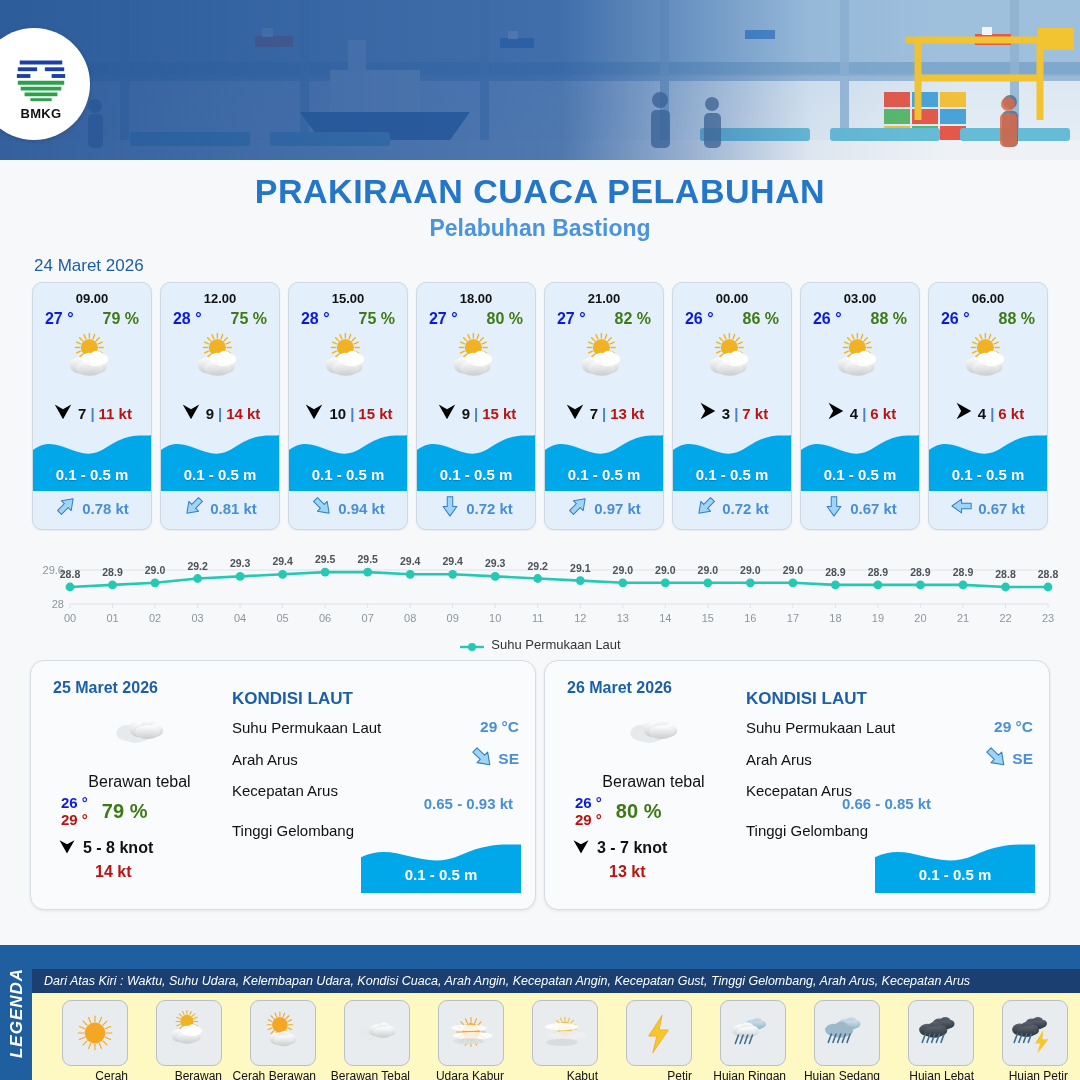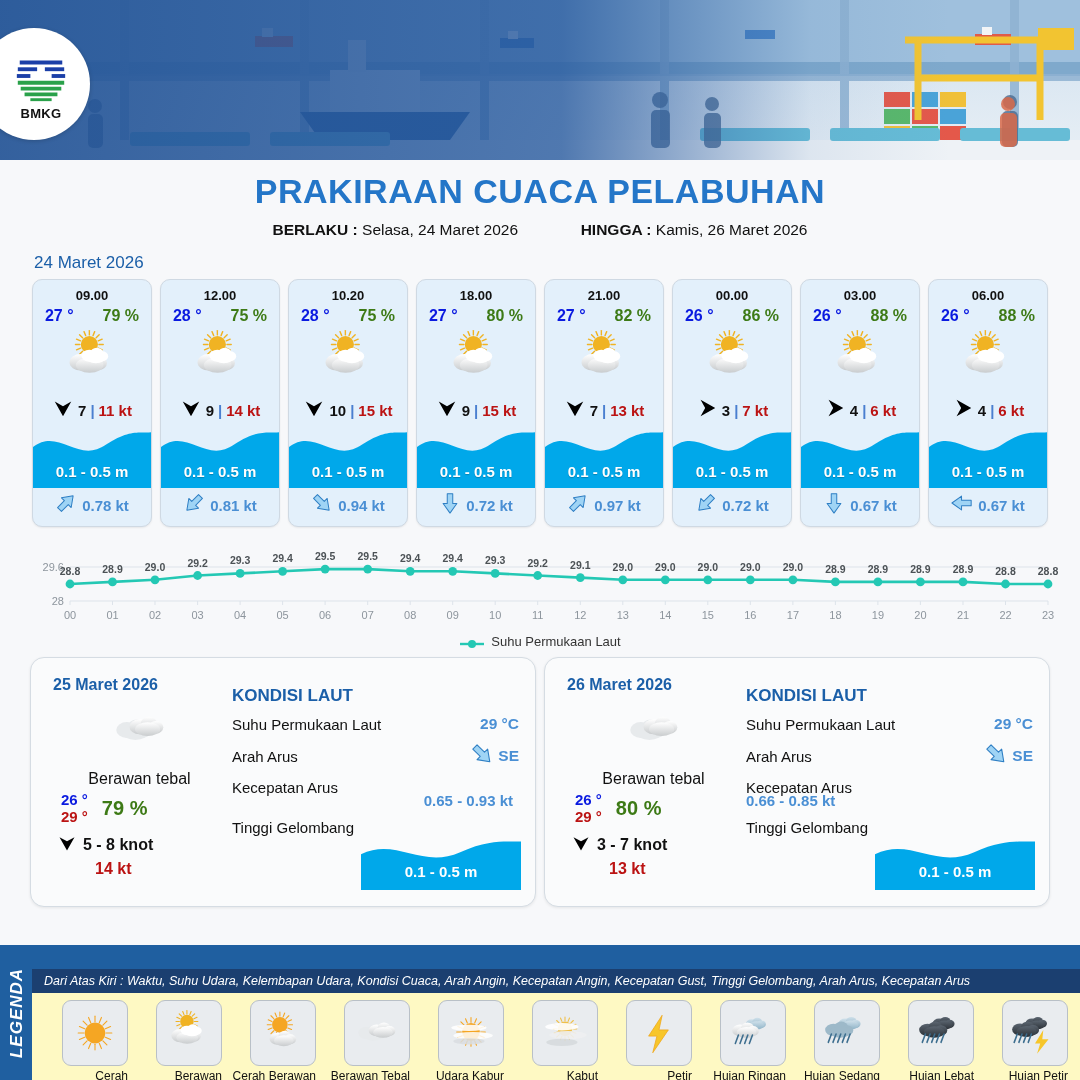--- a/index.html
+++ b/index.html
@@ -246,27 +246,21 @@
         </g>
       </svg>
     </div>
     <div class="logo-txt">BMKG</div>
   </div>
 
 </div>
 
 <div class="title-zone">
   <div class="t-main">PRAKIRAAN CUACA PELABUHAN</div>
-  <div class="t-range">
-    <span class="lbl">BERLAKU :</span>
-    <span>Selasa, 24 Maret 2026</span>
-    <span class="gap"></span>
-    <span class="lbl">HINGGA :</span>
-    <span>Kamis, 26 Maret 2026</span>
-  </div>
+  <div class="t-sub">Pelabuhan Bastiong</div>
 </div>
 
 <div class="date-label">24 Maret 2026</div>
 
 <div class="cards" id="cards-row">
     <div class="card">
     <div class="c-time">09.00</div>
     <div class="c-th">
       <span class="c-temp">27 °</span>
       <span class="c-hum">79 %</span>
@@ -417,21 +411,21 @@
     <div class="wave-txt">0.1 - 0.5 m</div>
     <div class="c-cur">
       <span><svg width="22" height="22" viewBox="0 0 24 24" style="transform:rotate(45deg)">
     <path d="M12 22 L12 10 M12 22 L6 14 M12 22 L18 14" fill="none" stroke="none"></path>
     <path d="M12 23 L4.5 12.5 L9 12.5 L9 2 L15 2 L15 12.5 L19.5 12.5 Z" fill="#9fd4f5" stroke="#2f7fc4" stroke-width="1.1" stroke-linejoin="round"></path>
           </svg></span>
       <span class="cv">0.81 kt</span>
     </div>
     </div>
     <div class="card">
-    <div class="c-time">10.20</div>
+    <div class="c-time">15.00</div>
     <div class="c-th">
       <span class="c-temp">28 °</span>
       <span class="c-hum">75 %</span>
     </div>
     <div class="c-icon">
         <svg width="66" height="66" viewBox="0 0 100 100">
           <defs>
      <linearGradient id="cgberawan" x1="0" y1="0" x2="0" y2="1">
        <stop offset="0%" stop-color="#ffffff"></stop>
               <stop offset="100%" stop-color="#c9ccce"></stop>
@@ -1164,21 +1158,21 @@
           <span><svg width="24" height="24" viewBox="0 0 24 24" style="transform:rotate(315deg)">
     <path d="M12 22 L12 10 M12 22 L6 14 M12 22 L18 14" fill="none" stroke="none"></path>
     <path d="M12 23 L4.5 12.5 L9 12.5 L9 2 L15 2 L15 12.5 L19.5 12.5 Z" fill="#9fd4f5" stroke="#2f7fc4" stroke-width="1.1" stroke-linejoin="round"></path>
               </svg></span>
           <span class="dp-v">SE</span>
         </span>
       </div>
       <div class="dp-row">
         <span class="dp-k">Kecepatan Arus</span>
       </div>
-      <div style="text-align:left;margin-top:-4px;padding-right:6px">
+      <div style="text-align:center;margin-top:-4px;padding-right:6px">
         <span class="dp-v-sml">0.66  - 0.85 kt</span>
       </div>
       <div class="dp-row">
         <span class="dp-k">Tinggi Gelombang</span>
       </div>
       <div class="dp-wave">
         <svg viewBox="0 0 160 54" preserveAspectRatio="none">
     <path d="M0 18.360000000000003 C 35.2 1.08, 60.8 33.48, 99.2 16.2
              C 131.2 2.16, 147.20000000000002 6.4799999999999995, 160 5.4
              L 160 54 L 0 54 Z" fill="#00a8ea"></path>

